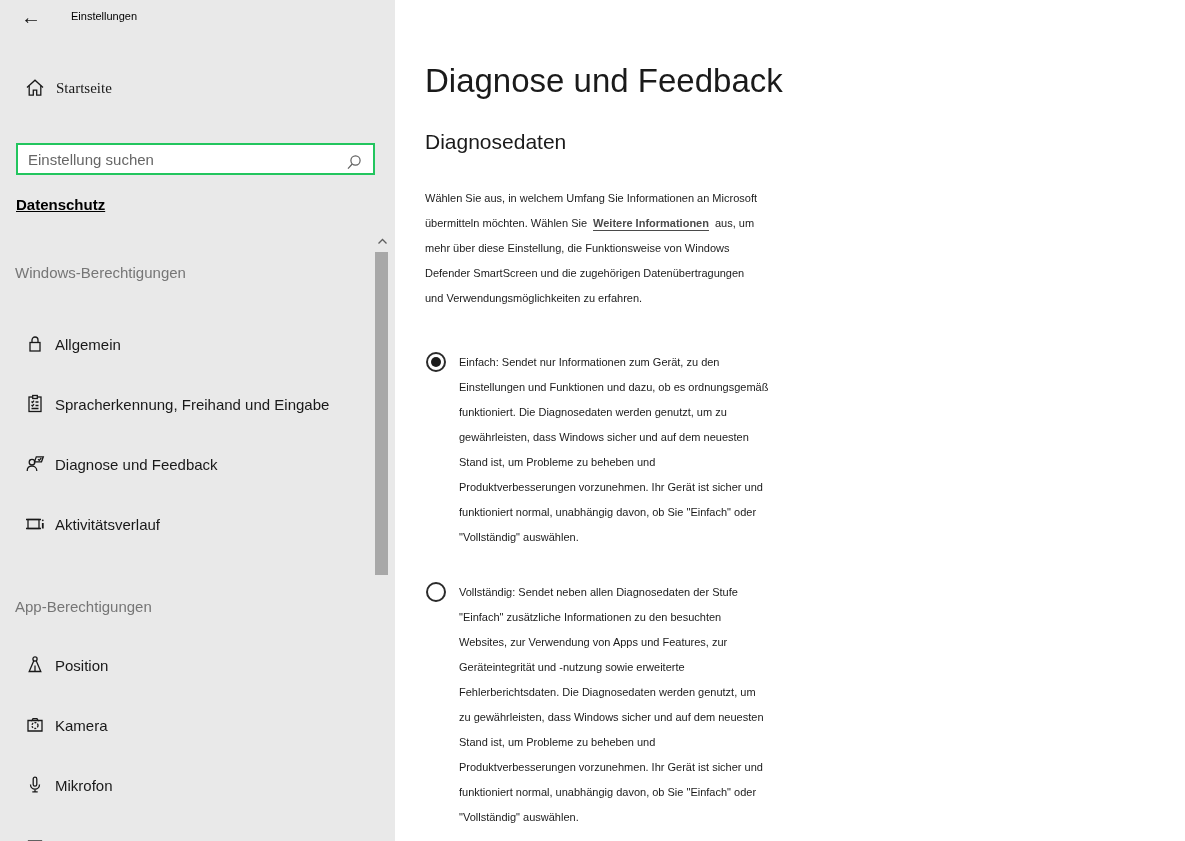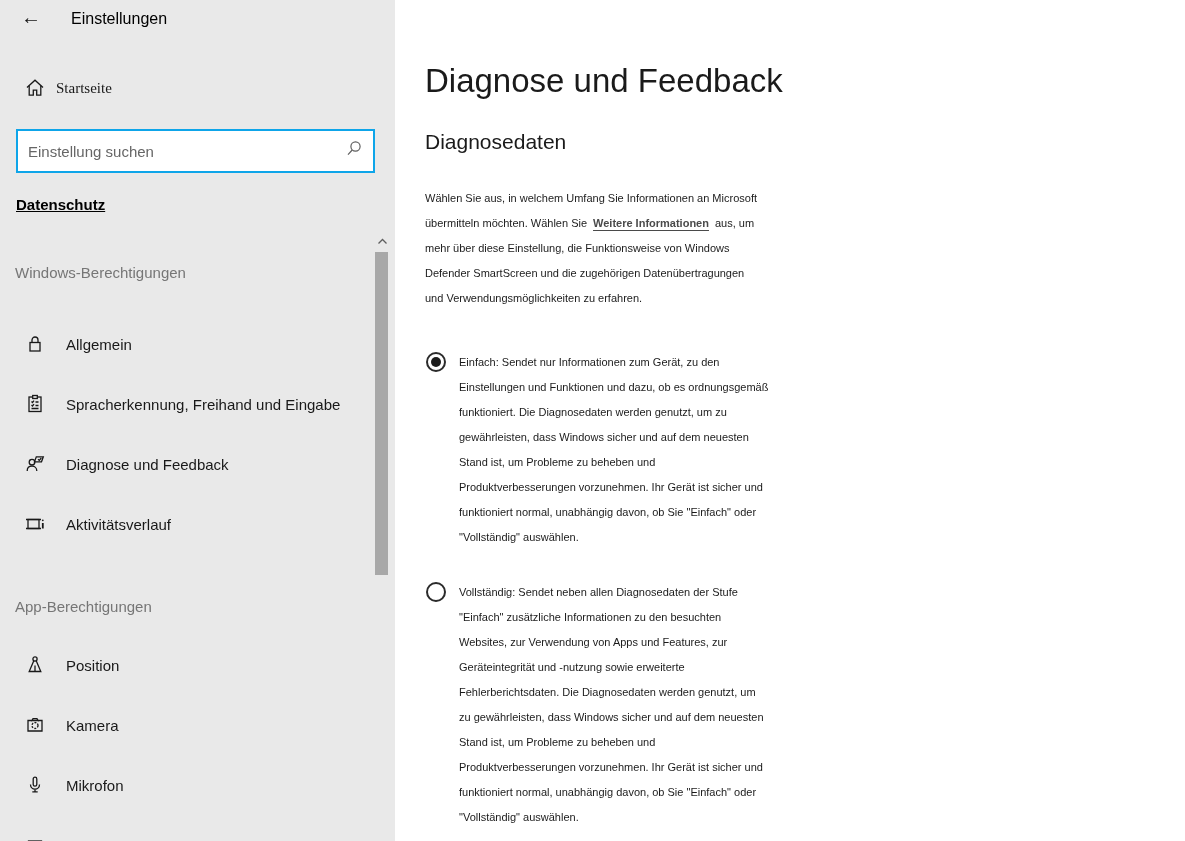--- a/index.html
+++ b/index.html
@@ -7,39 +7,39 @@
   body {
     font-family:"Liberation Sans","DejaVu Sans",sans-serif;
     background:#ffffff; color:#1b1b1b; position:relative;
   }
   svg { display:block; }
 
   
   .sidebar { position:absolute; left:0; top:0; width:395px; height:841px; background:#e9e9e9; overflow:hidden; }
   .back-btn { position:absolute; left:14px; top:2px; width:34px; height:30px; font-size:20px; color:#111;
               display:flex; align-items:center; justify-content:center; cursor:default; }
-  .win-title { position:absolute; left:71px; top:10px; font-size:16px; color:#000; }
+  .win-title { position:absolute; left:71px; top:10px; font-size:11px; color:#000; }
 
   .home-row { position:absolute; left:0; top:70px; width:395px; height:36px; display:flex; align-items:center; }
   .home-row .nav-icon { margin-left:24px; }
   .home-row .nav-label { margin-left:10px; font-size:15px;font-family:Liberation Serif, serif; }
 
-  .search-box { position:absolute; left:16px; top:129px; width:359px; height:44px; background:#fff; border:2px solid #0ea5e9; }
+  .search-box { position:absolute; left:16px; top:143px; width:359px; height:32px; background:#fff; border:2px solid #22c55e; }
   .search-box input { position:absolute; inset:0; border:none; outline:none; background:transparent;
                       font-family:inherit; font-size:15px; color:#333; padding:0 34px 0 10px; }
   .search-box input::placeholder { color:#666666; opacity:1; }
   .search-glyph { position:absolute; right:9px; top:8px; }
 
   .category-title { position:absolute; left:16px; top:196px; font-size:15px; font-weight:bold; color:#000;text-decoration:underline; }
 
   .section-label { position:absolute; left:15px; width:360px; font-size:15px; color:#767676; white-space:nowrap; }
   .nav-row { position:absolute; left:0; width:395px; height:40px; display:flex; align-items:center; white-space:nowrap; }
   .nav-icon { width:22px; height:22px; flex:0 0 22px; color:#191919; }
   .nav-row .nav-icon { margin-left:24px; }
-  .nav-label { margin-left:20px; font-size:15px; color:#191919; }
+  .nav-label { margin-left:9px; font-size:15px; color:#191919; }
 
   
   .scroll-up { position:absolute; left:376px; top:235px; width:13px; height:13px; color:#5f5f5f; }
   .scroll-thumb { position:absolute; left:375px; top:252px; width:13px; height:323px; background:#a8a8a8; z-index:5; }
 
   
   .minimize-btn { position:absolute; left:1105px; top:0; width:46px; height:30px; display:flex; align-items:center; justify-content:center; }
   .minimize-bar { width:13px; height:1px; background:#111; }
   .maximize-btn { position:absolute; left:1180px; top:9px; width:14px; height:13px; border:1.5px solid #111; background:#fff; }
 

